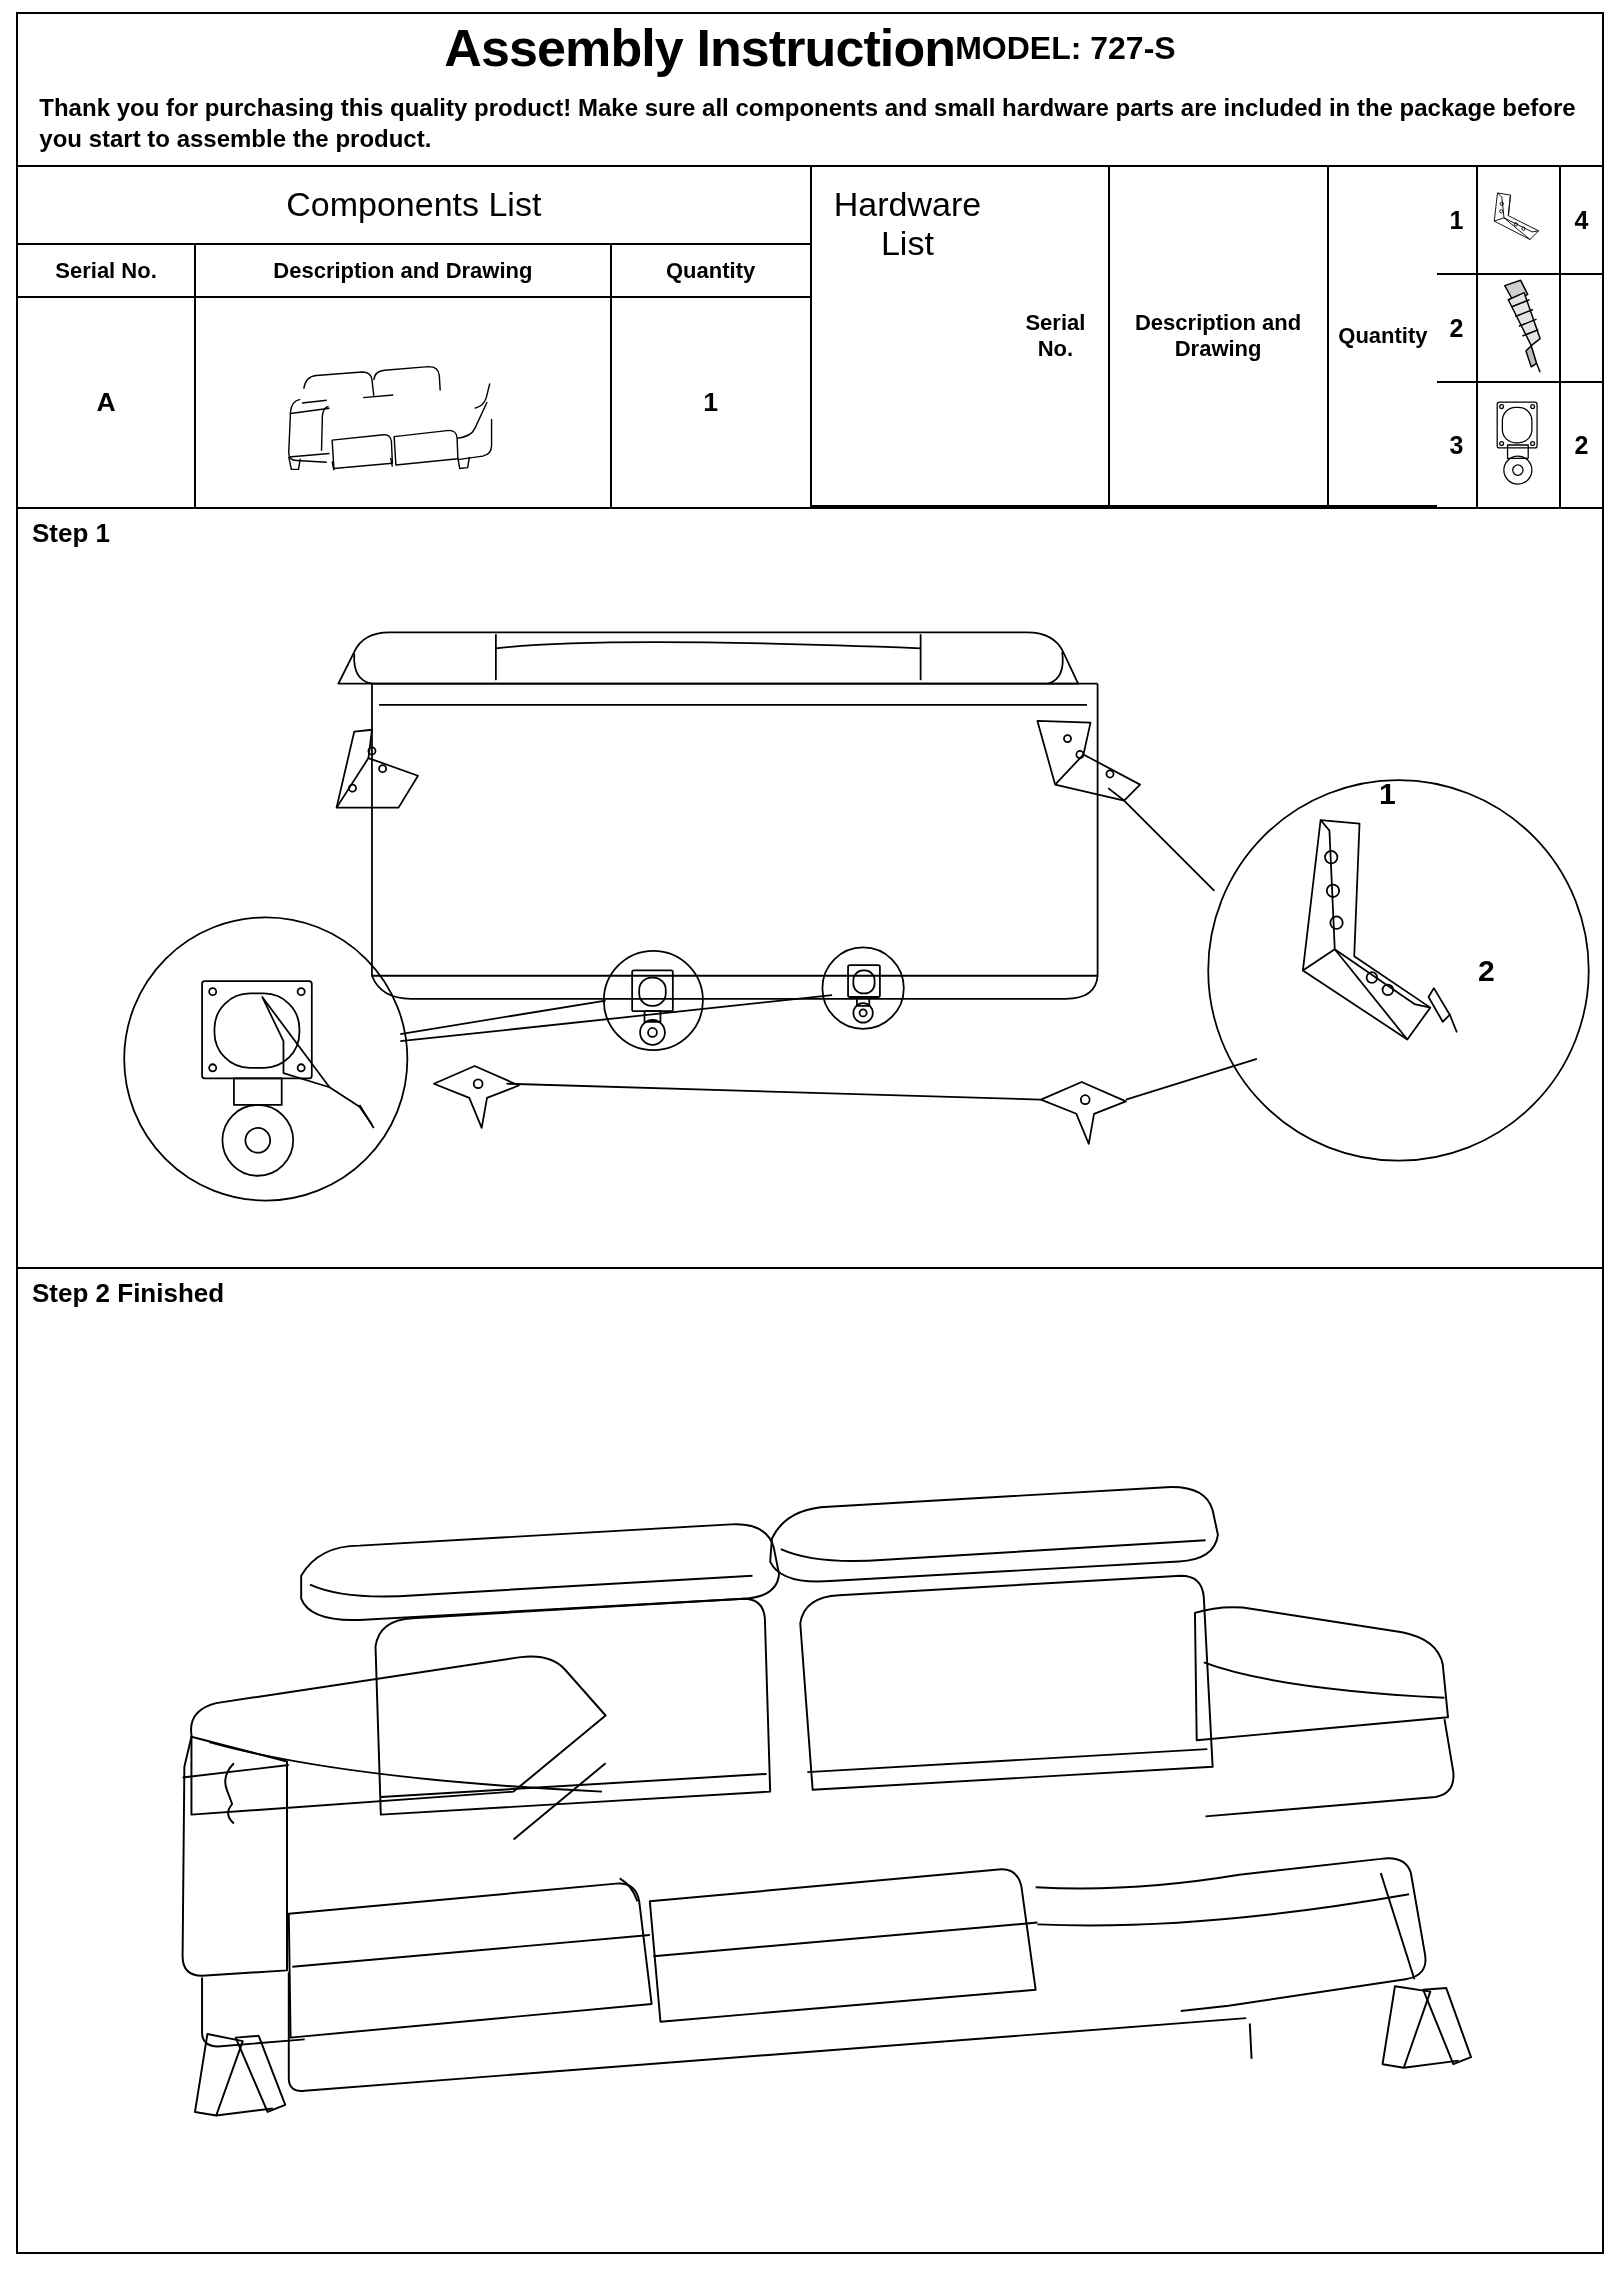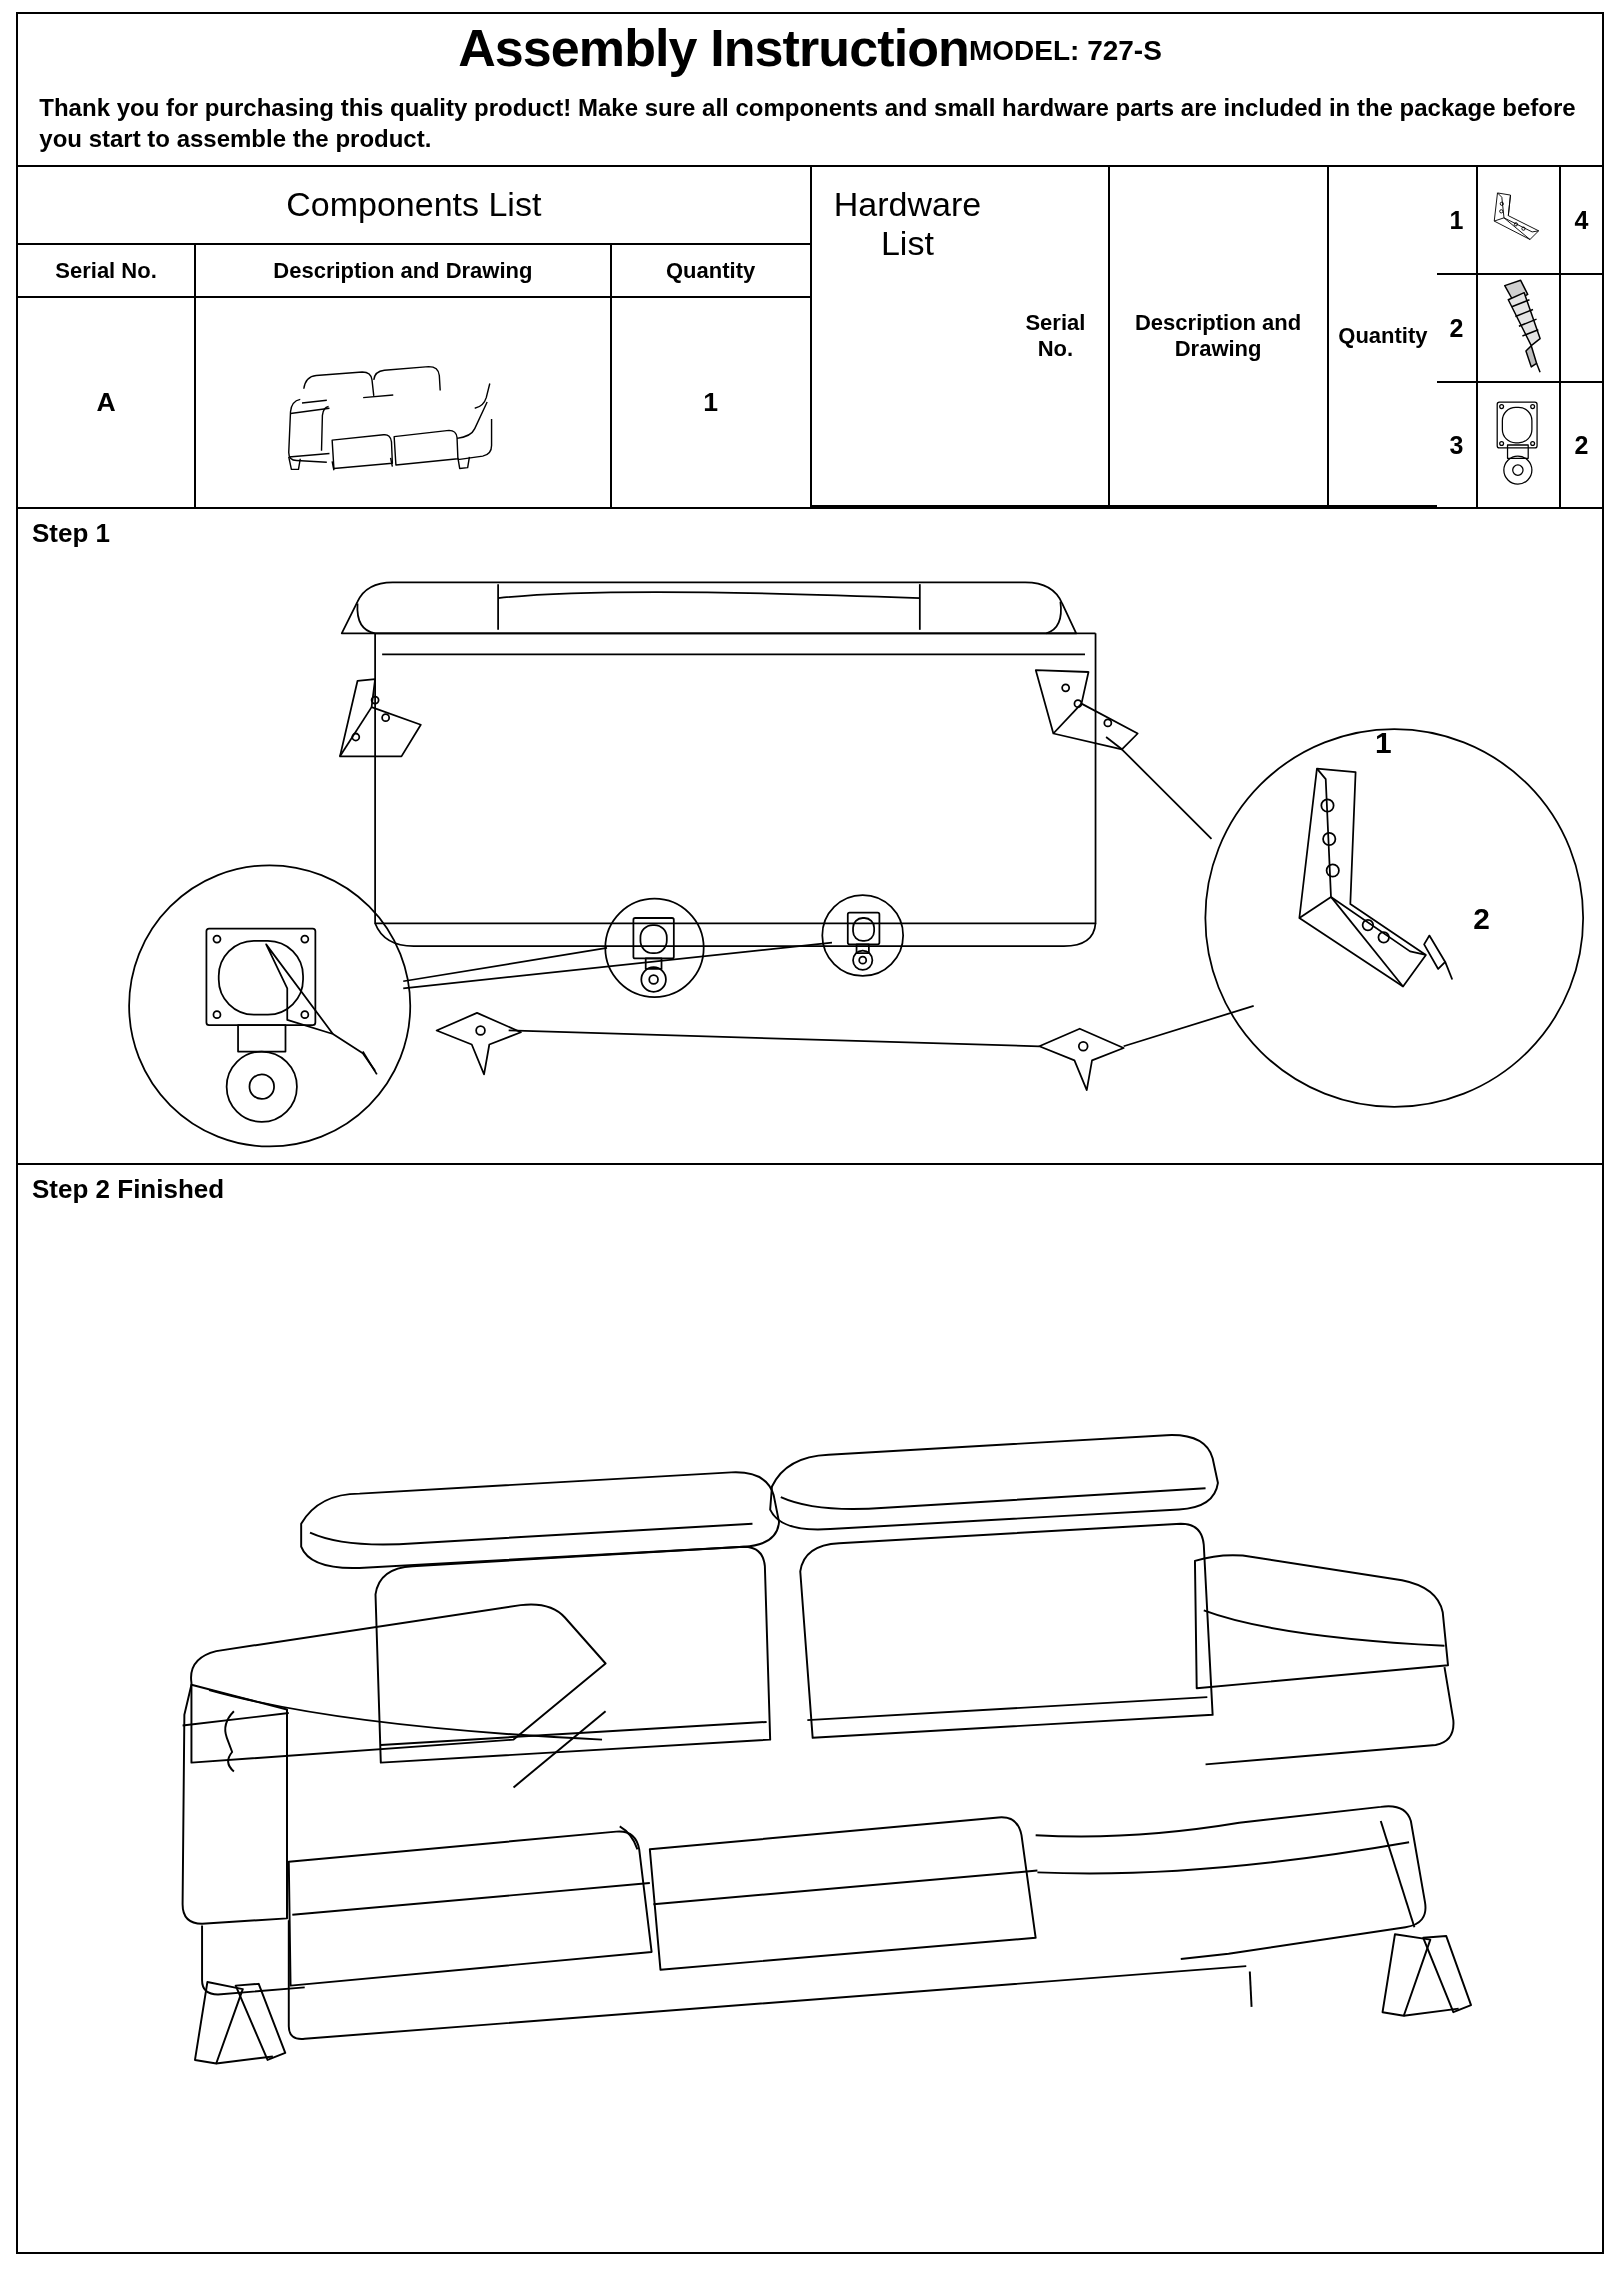--- a/index.html
+++ b/index.html
@@ -40,21 +40,21 @@
     align-items: flex-end;
     justify-content: center;
   }
   .title {
     font-size: 52px;
     font-weight: bold;
     letter-spacing: -0.9px;
     line-height: 1.05;
   }
   .model {
-    font-size: 28px;
+    font-size: 32px;
     font-weight: bold;
     padding-bottom: 8.9px;
     white-space: nowrap;
   }
   .intro {
     font-size: 24px;
     font-weight: bold;
     line-height: 1.28;
     margin-top: 17px;
     padding: 0 1.8px;
@@ -117,21 +117,21 @@
     border-bottom: 2.7px solid #000;
     position: relative;
     box-sizing: border-box;
   }
   .step:last-child { border-bottom: none; border-radius: 12px; }
   .step-label {
     font-size: 26px;
     font-weight: bold;
     padding: 8.9px 0 0 14px;
   }
-  .step1 { height: 656px; }
+  .step1 { height: 760px; }
   .step2 { flex: 1; }
   .svg-area { width: 100%; height: calc(100% - 39px); display: block; }
   .cnum { font-size: 26.6px; font-weight: bold; }
 </style>
 </head>
 <body>
 
 <div class="page">
   <div class="doc">
 

